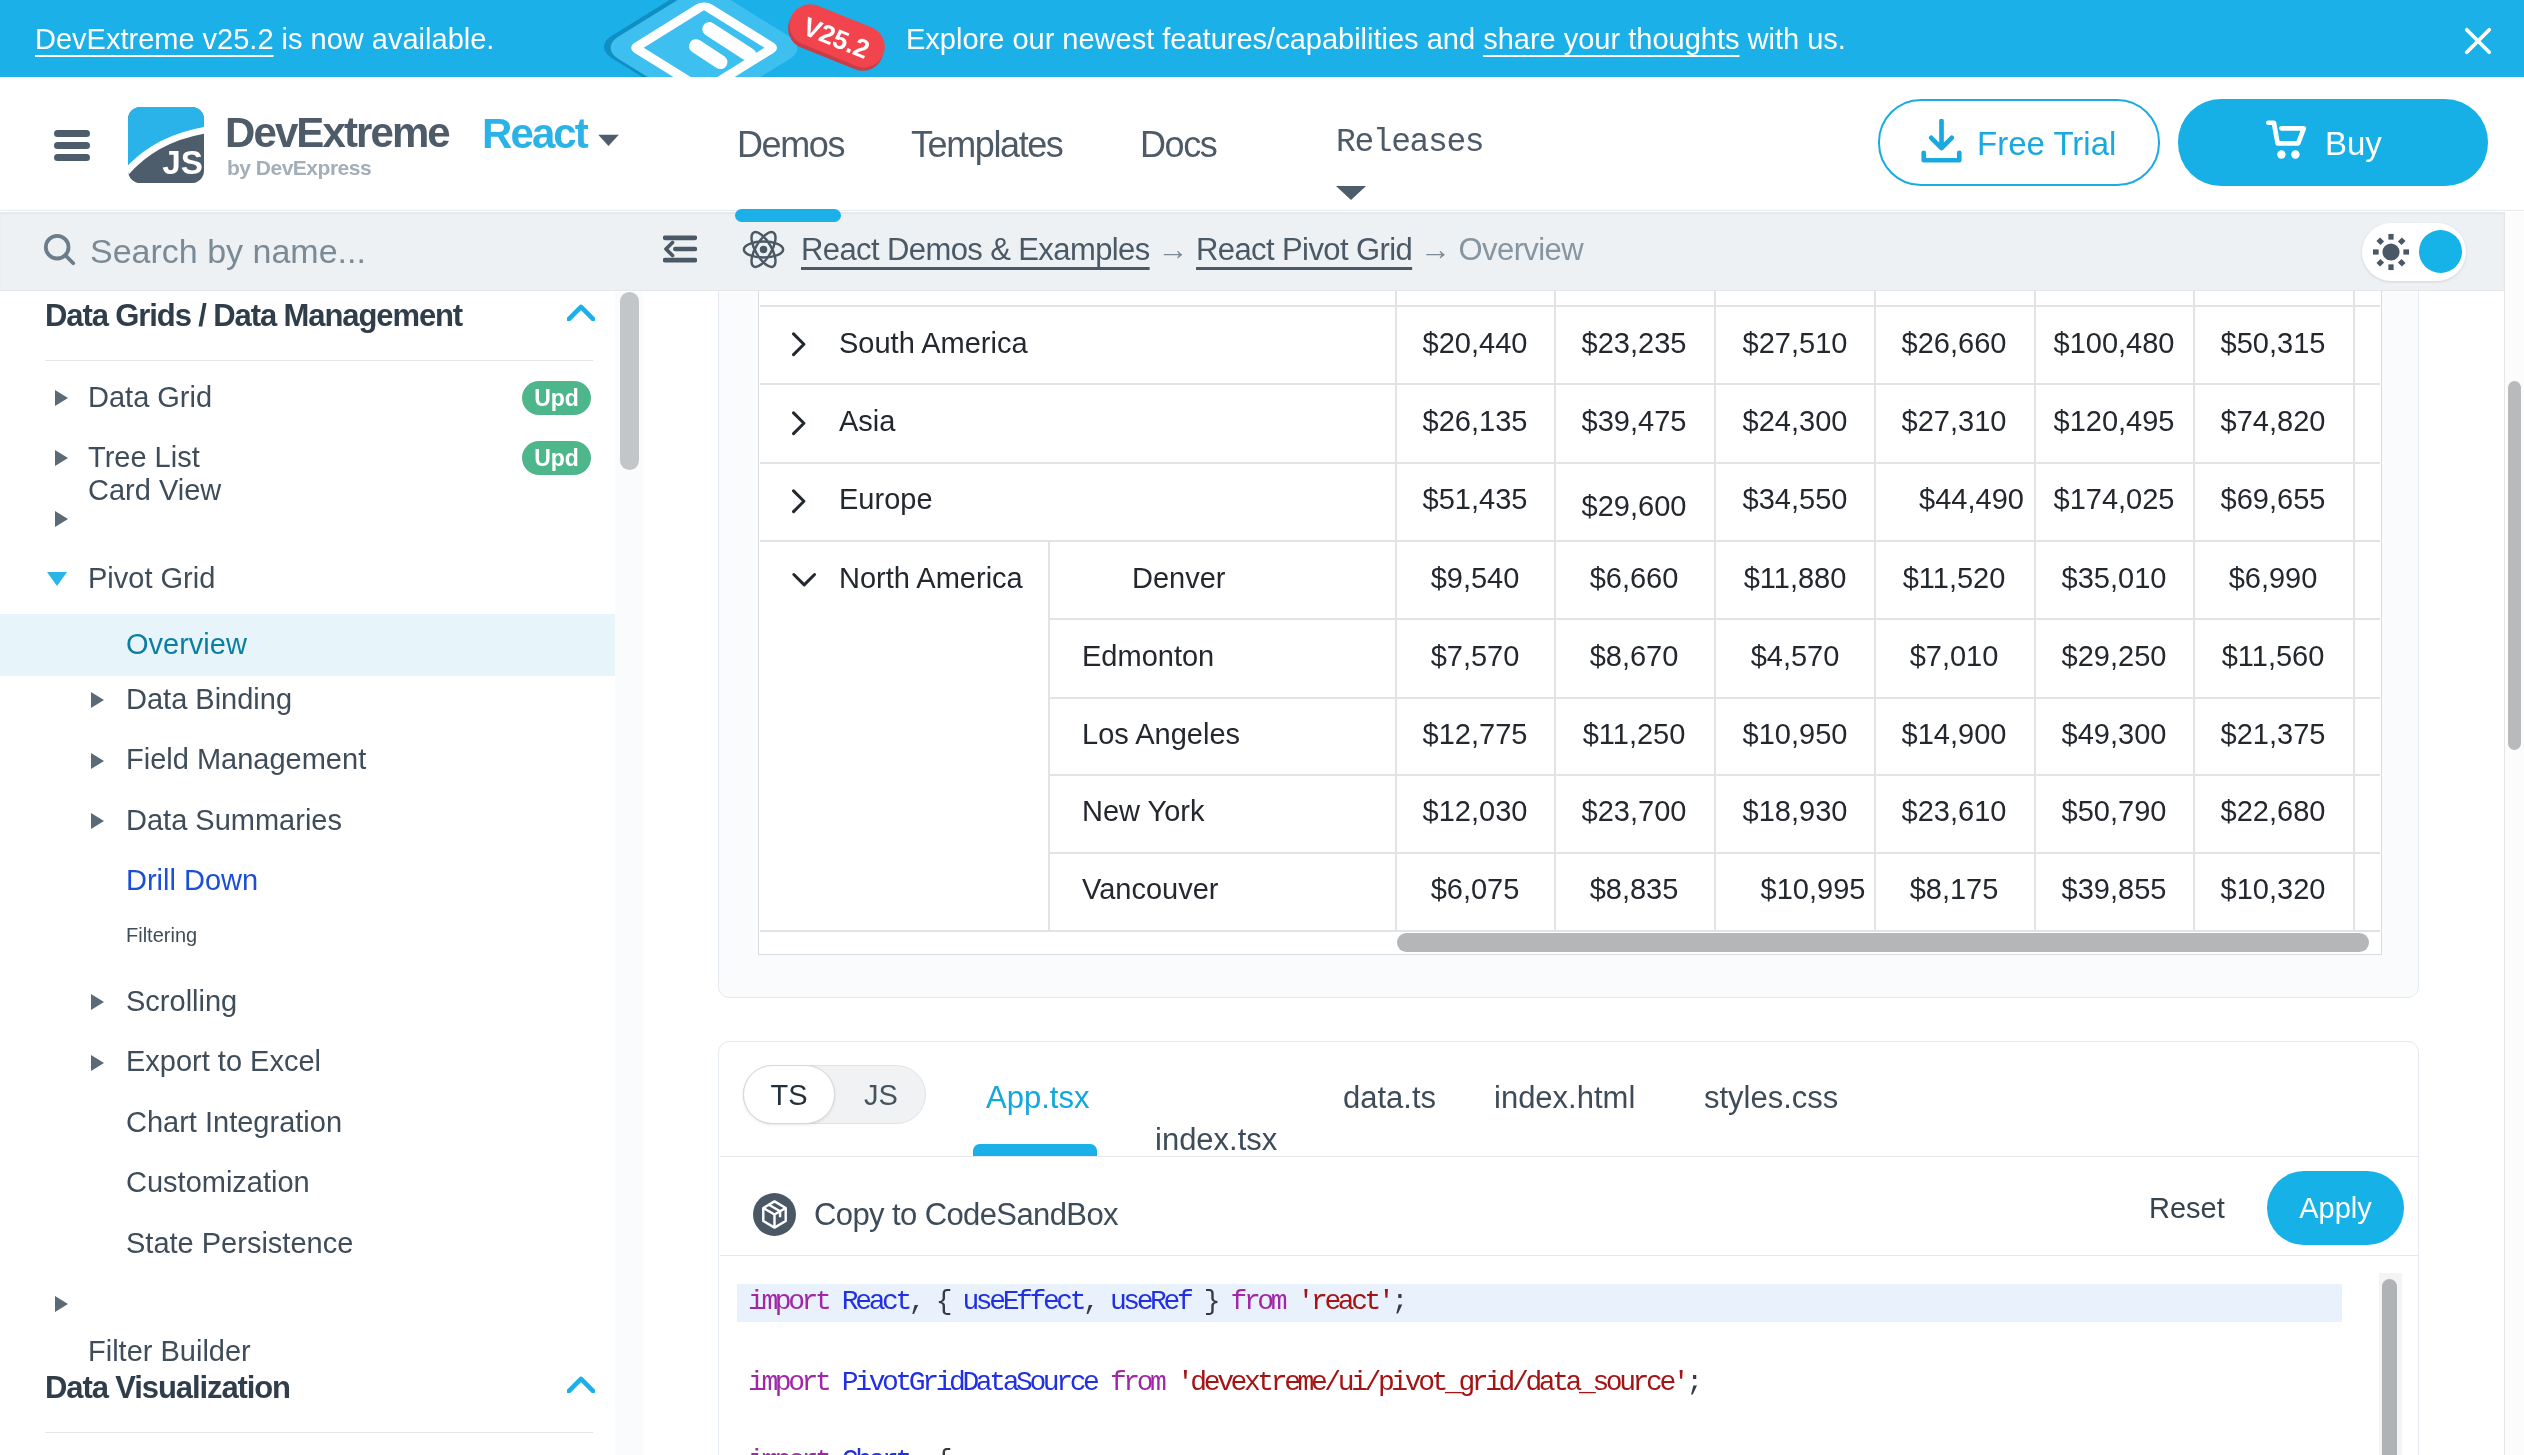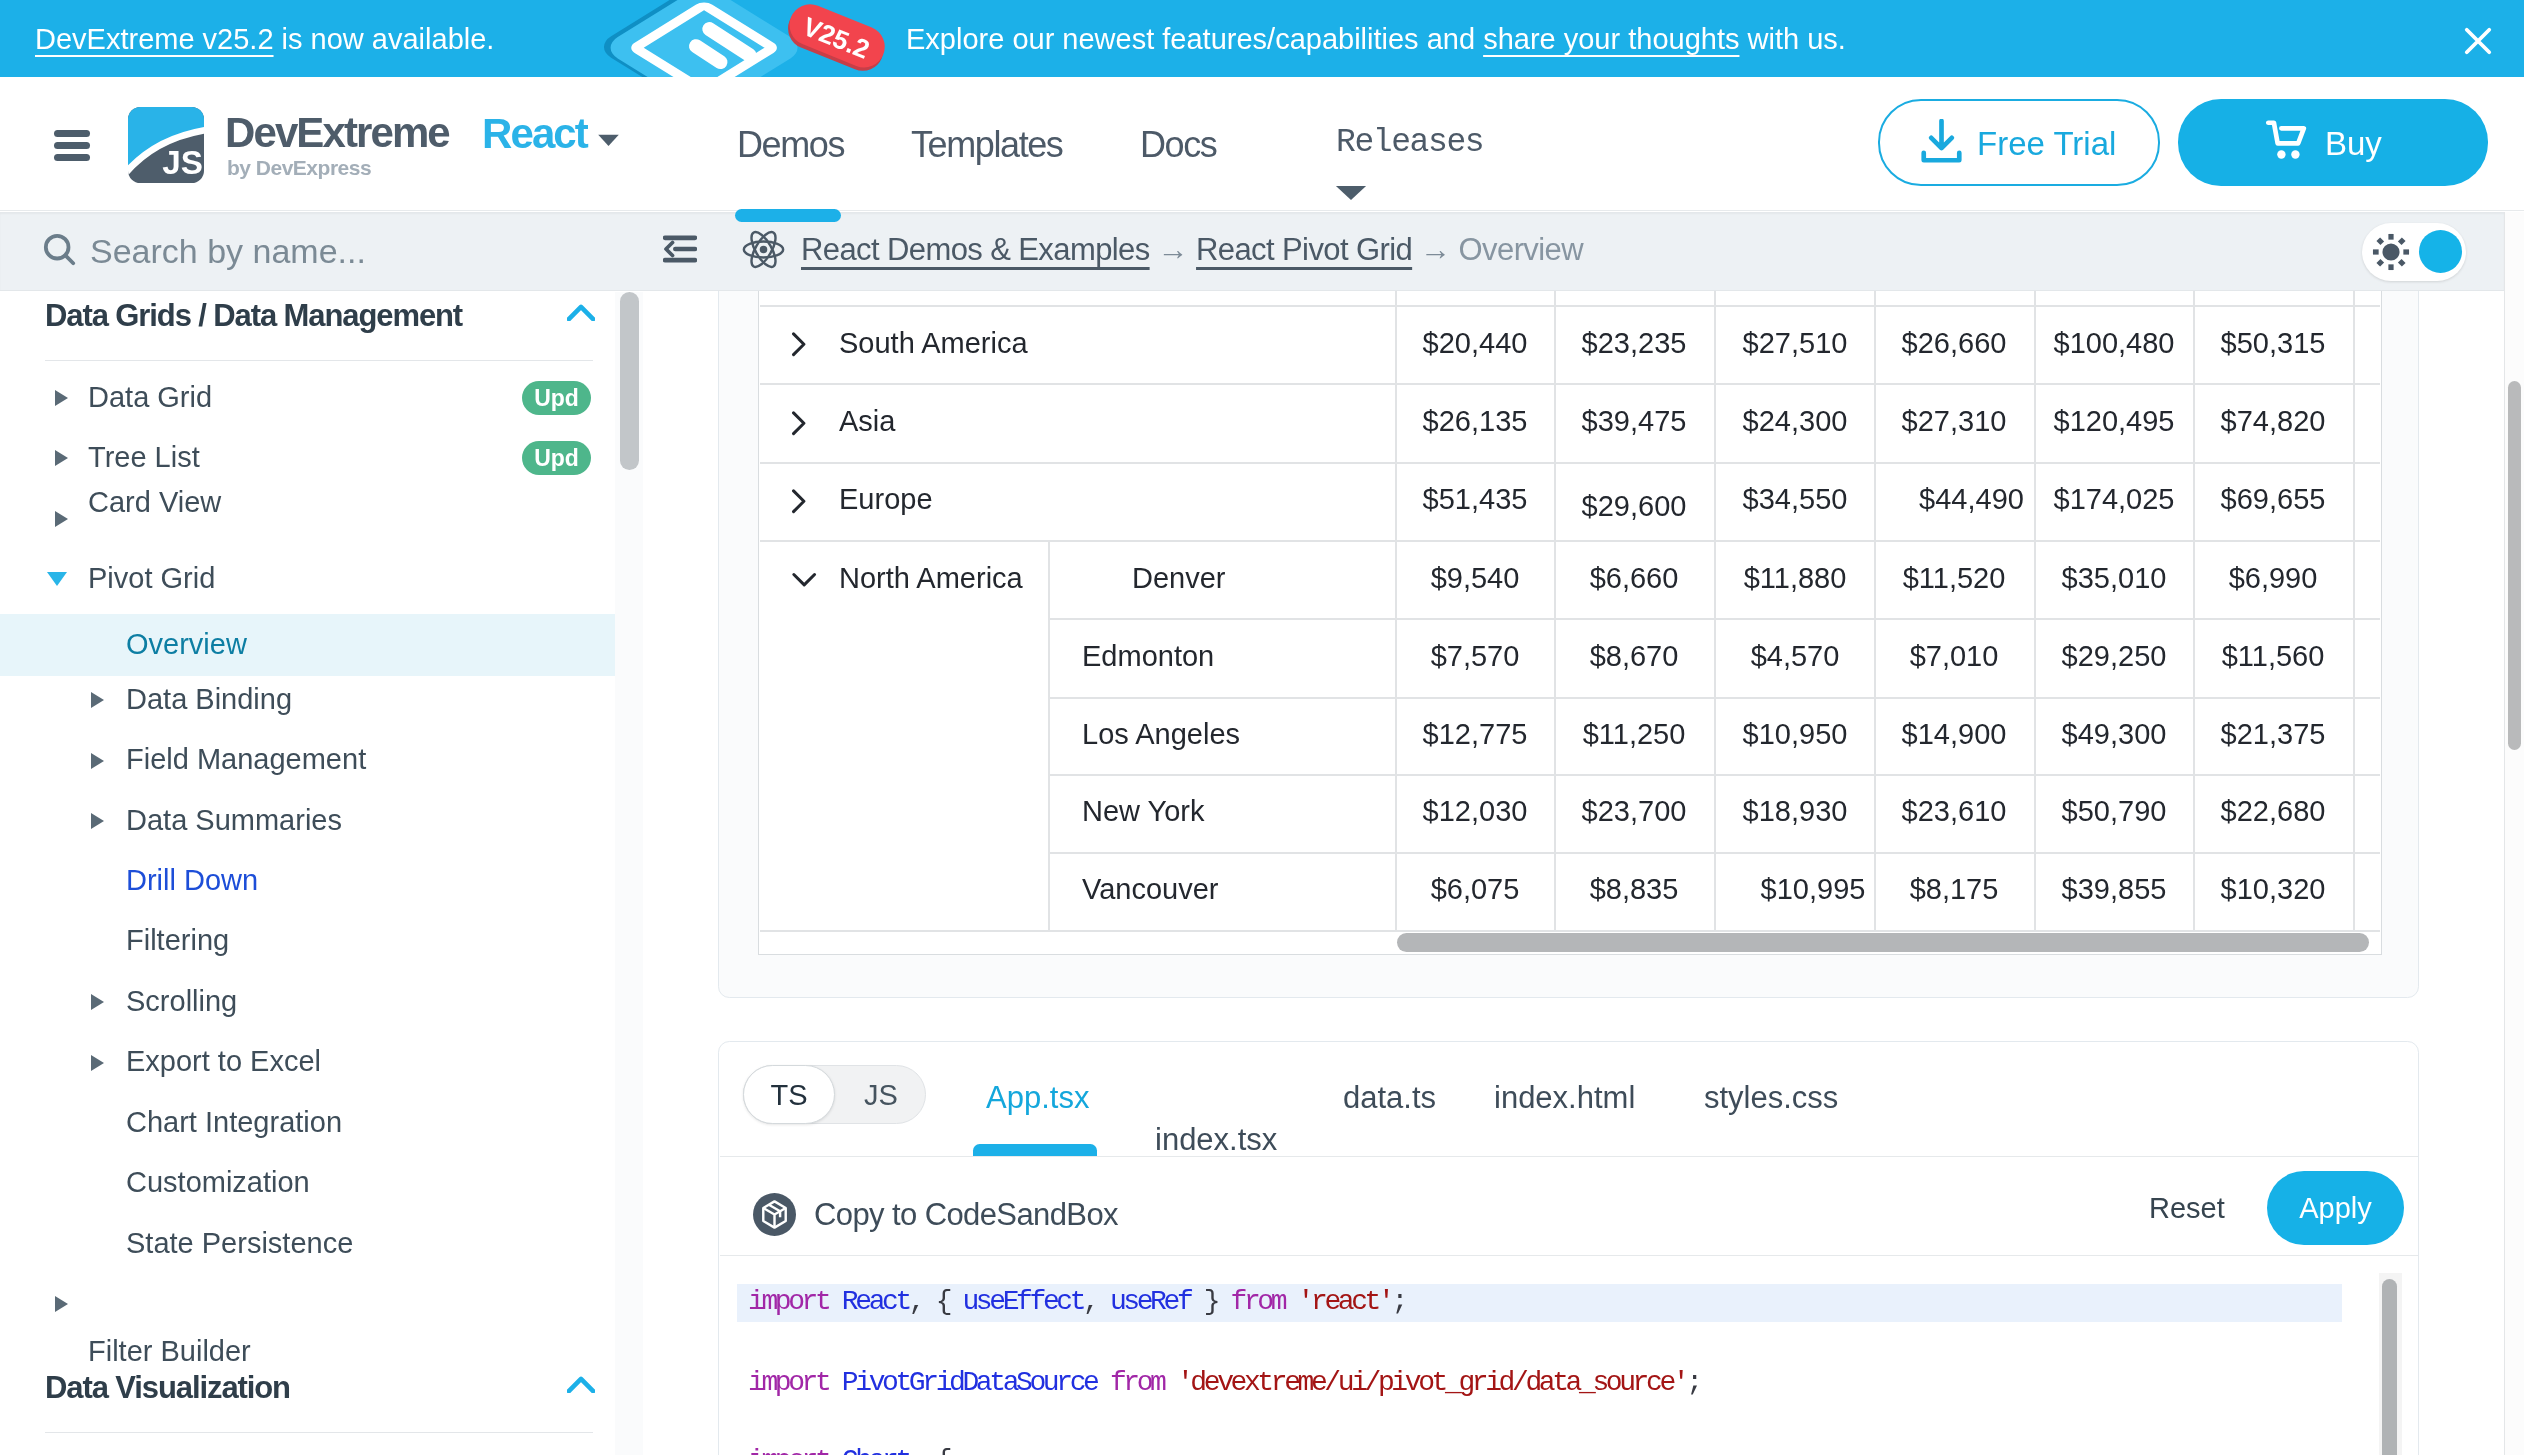--- a/index.html
+++ b/index.html
@@ -159,39 +159,39 @@
 
 <div class="abs" style="left:55px;top:390px;width:0;height:0;border-left:13.2px solid #5a6a76;border-top:8.5px solid transparent;border-bottom:8.5px solid transparent;"></div>
 <div class="abs" style="left:88px;top:381px;font-size:29px;color:#3e4d59;">Data Grid</div>
 <div class="abs" style="left:522px;top:381px;width:69px;height:34px;background:#4eb68b;border-radius:17px;color:#fff;font-size:23px;font-weight:bold;text-align:center;line-height:34px;">Upd</div>
 
 <div class="abs" style="left:55px;top:450px;width:0;height:0;border-left:13.2px solid #5a6a76;border-top:8.5px solid transparent;border-bottom:8.5px solid transparent;"></div>
 <div class="abs" style="left:88px;top:441px;font-size:29px;color:#3e4d59;">Tree List</div>
 <div class="abs" style="left:522px;top:441px;width:69px;height:34px;background:#4eb68b;border-radius:17px;color:#fff;font-size:23px;font-weight:bold;text-align:center;line-height:34px;">Upd</div>
 
 <div class="abs" style="left:55px;top:511px;width:0;height:0;border-left:13.2px solid #5a6a76;border-top:8.5px solid transparent;border-bottom:8.5px solid transparent;"></div>
-<div class="abs" style="left:88px;top:486px;font-size:29px;color:#3e4d59;">Card View</div>
+<div class="abs" style="left:88px;top:474px;font-size:29px;color:#3e4d59;">Card View</div>
 
 <div class="abs" style="left:47px;top:572px;width:0;height:0;border-top:14px solid #29b5e8;border-left:10.4px solid transparent;border-right:10.4px solid transparent;"></div>
 <div class="abs" style="left:88px;top:562px;font-size:29px;color:#3e4d59;">Pivot Grid</div>
 
 <div class="abs" style="left:0;top:614px;width:615px;height:62px;background:#e7f5fa;"></div>
 <div class="abs" style="left:126px;top:628px;font-size:29px;color:#0d7ea3;">Overview</div>
 
 <div class="abs" style="left:91px;top:692px;width:0;height:0;border-left:13.2px solid #5a6a76;border-top:8.5px solid transparent;border-bottom:8.5px solid transparent;"></div>
 <div class="abs" style="left:126px;top:683px;font-size:29px;color:#3e4d59;">Data Binding</div>
 
 <div class="abs" style="left:91px;top:753px;width:0;height:0;border-left:13.2px solid #5a6a76;border-top:8.5px solid transparent;border-bottom:8.5px solid transparent;"></div>
 <div class="abs" style="left:126px;top:743px;font-size:29px;color:#3e4d59;">Field Management</div>
 
 <div class="abs" style="left:91px;top:813px;width:0;height:0;border-left:13.2px solid #5a6a76;border-top:8.5px solid transparent;border-bottom:8.5px solid transparent;"></div>
 <div class="abs" style="left:126px;top:804px;font-size:29px;color:#3e4d59;">Data Summaries</div>
 
 <div class="abs" style="left:126px;top:864px;font-size:29px;color:#1d4ed8;">Drill Down</div>
-<div class="abs" style="left:126px;top:924px;font-size:29px;color:#3e4d59;">Filtering</div>
+<div class="abs" style="left:126px;top:924px;font-size:20px;color:#3e4d59;">Filtering</div>
 
 <div class="abs" style="left:91px;top:994px;width:0;height:0;border-left:13.2px solid #5a6a76;border-top:8.5px solid transparent;border-bottom:8.5px solid transparent;"></div>
 <div class="abs" style="left:126px;top:985px;font-size:29px;color:#3e4d59;">Scrolling</div>
 
 <div class="abs" style="left:91px;top:1055px;width:0;height:0;border-left:13.2px solid #5a6a76;border-top:8.5px solid transparent;border-bottom:8.5px solid transparent;"></div>
 <div class="abs" style="left:126px;top:1045px;font-size:29px;color:#3e4d59;">Export to Excel</div>
 
 <div class="abs" style="left:126px;top:1106px;font-size:29px;color:#3e4d59;">Chart Integration</div>
 <div class="abs" style="left:126px;top:1166px;font-size:29px;color:#3e4d59;">Customization</div>
 <div class="abs" style="left:126px;top:1227px;font-size:29px;color:#3e4d59;">State Persistence</div>

